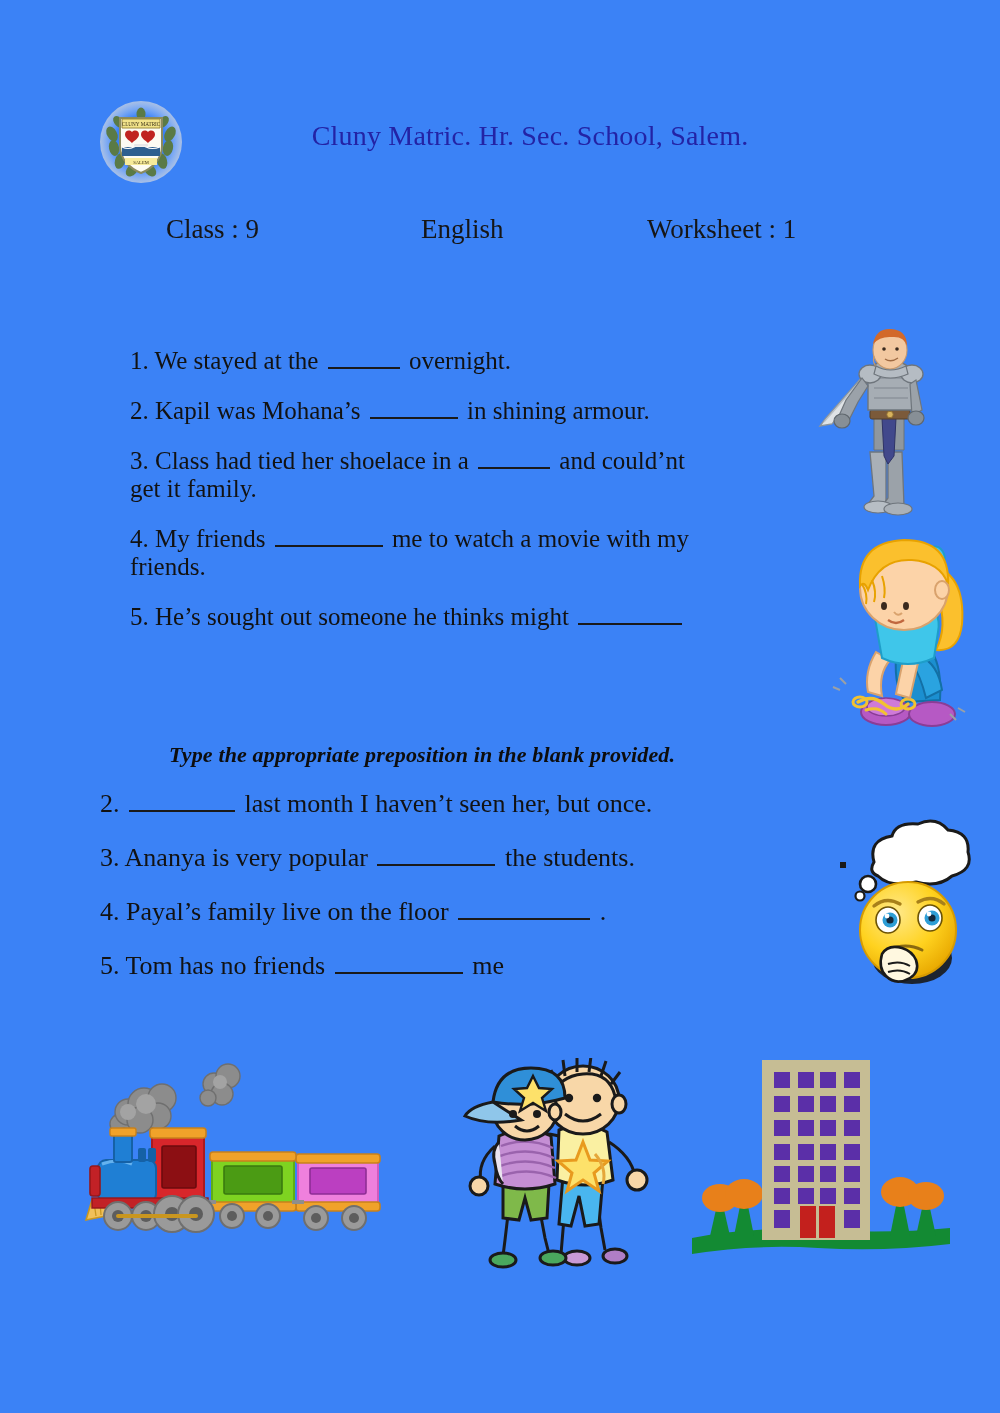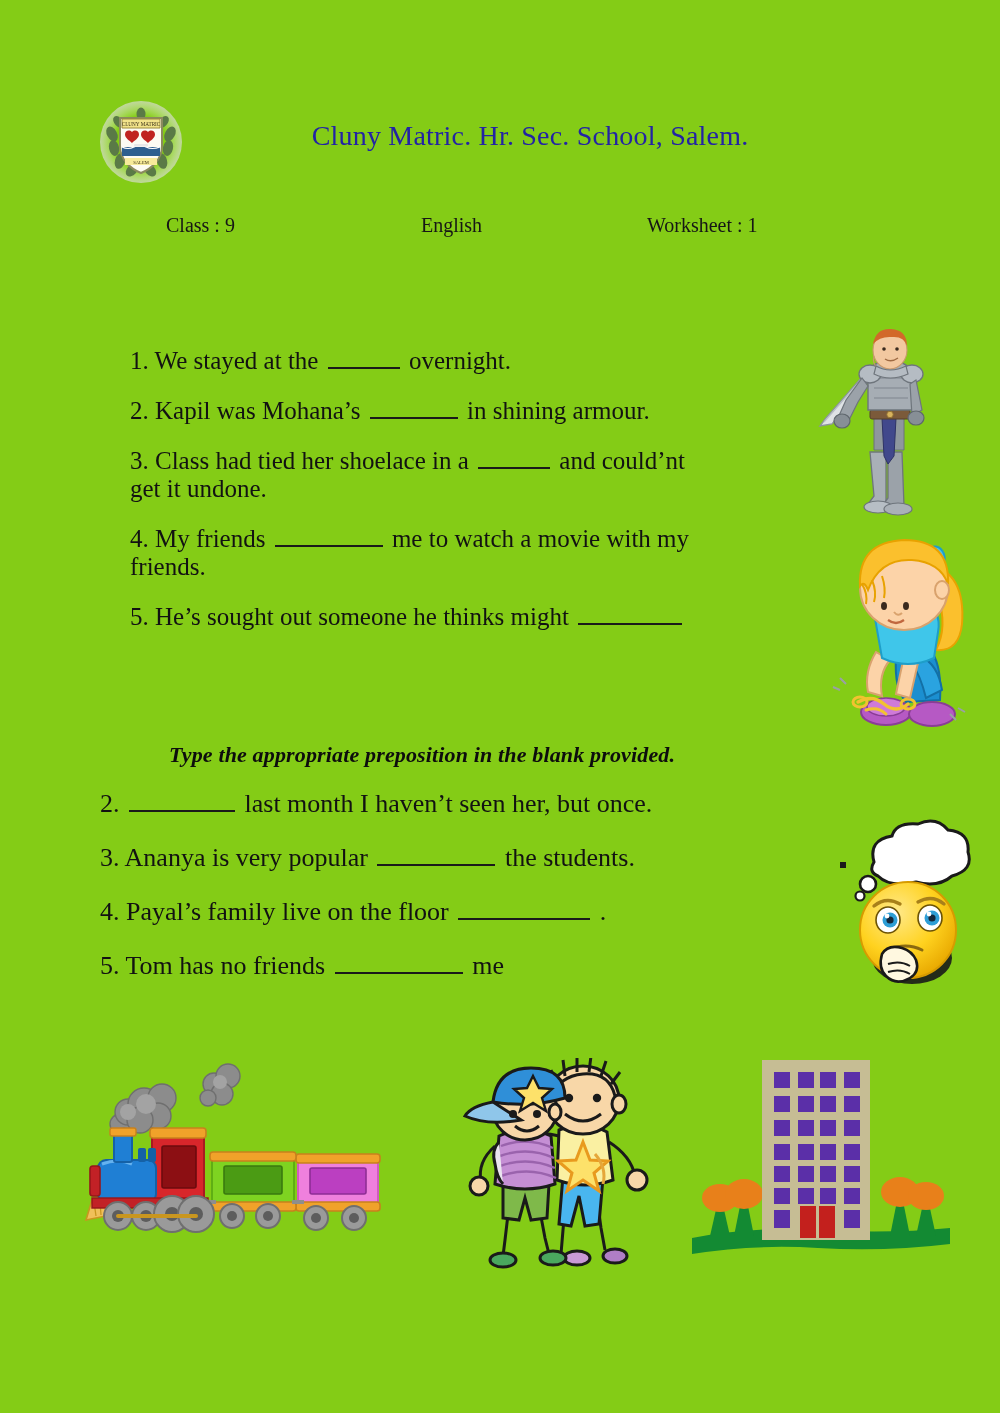--- a/index.html
+++ b/index.html
@@ -12,21 +12,21 @@
     height: 1413px;
     position: relative;
     overflow: hidden;
     font-family: "Liberation Serif", "DejaVu Serif", serif;
     color: #111111;
   }
 
   .page {
     position: absolute;
     inset: 0;
-    background: #84cc16;
+    background: #3b82f6;
   }
 
   
   .header {
     position: absolute;
     left: 0;
     top: 98px;
     width: 1000px;
     height: 96px;
   }
@@ -52,21 +52,21 @@
   
   .meta-row {
     position: absolute;
     left: 0;
     top: 214px;
     width: 1000px;
     height: 40px;
   }
   .meta-item {
     position: absolute;
-    font-size: 20px;
+    font-size: 27px;
     color: #161616;
     white-space: nowrap;
   }
   .meta-class { left: 166px; top: 0; }
   .meta-subject { left: 421px; top: 0; text-align: center; }
   .meta-sheet { left: 647px; top: 0; }
 
   
   .section-heading {
     position: absolute;
@@ -172,21 +172,21 @@
   <div class="meta-row">
     <div class="meta-item meta-class">Class :  9</div>
     <div class="meta-item meta-subject">English</div>
     <div class="meta-item meta-sheet">Worksheet : 1</div>
   </div>
 
 
   <div class="qblock" id="sec1-list">
       <p class="q"><span>1. </span><span>We stayed at the </span><span class="blank" style="width: 72px;"></span><span> overnight.</span></p>
       <p class="q"><span>2. </span><span>Kapil was Mohana’s </span><span class="blank" style="width: 88px;"></span><span> in shining armour.</span></p>
-      <p class="q"><span>3. </span><span>Class had tied her shoelace in a </span><span class="blank" style="width: 72px;"></span><span> and could’nt</span><br><span>get it undone.</span></p>
+      <p class="q"><span>3. </span><span>Class had tied her shoelace in a </span><span class="blank" style="width: 72px;"></span><span> and could’nt</span><br><span>get it family.</span></p>
       <p class="q"><span>4. </span><span>My friends </span><span class="blank" style="width: 108px;"></span><span> me to watch a movie with my</span><br><span>friends.</span></p>
       <p class="q"><span>5. </span><span>He’s sought out someone he thinks might </span><span class="blank" style="width: 104px;"></span><br></p>
     </div>
 
   <div class="section-heading heading-2">Type the appropriate preposition in the blank provided.</div>
 
   <div class="qblock" id="sec2-list">
       <p class="q"><span>2. </span><span class="blank" style="width: 106px;"></span><span> last month  I  haven’t  seen her, but once.</span></p>
       <p class="q"><span>3. </span><span>Ananya is very popular </span><span class="blank" style="width: 118px;"></span><span> the students.</span></p>
       <p class="q"><span>4. </span><span>Payal’s family live on the floor </span><span class="blank" style="width: 132px;"></span><span> .</span></p>

